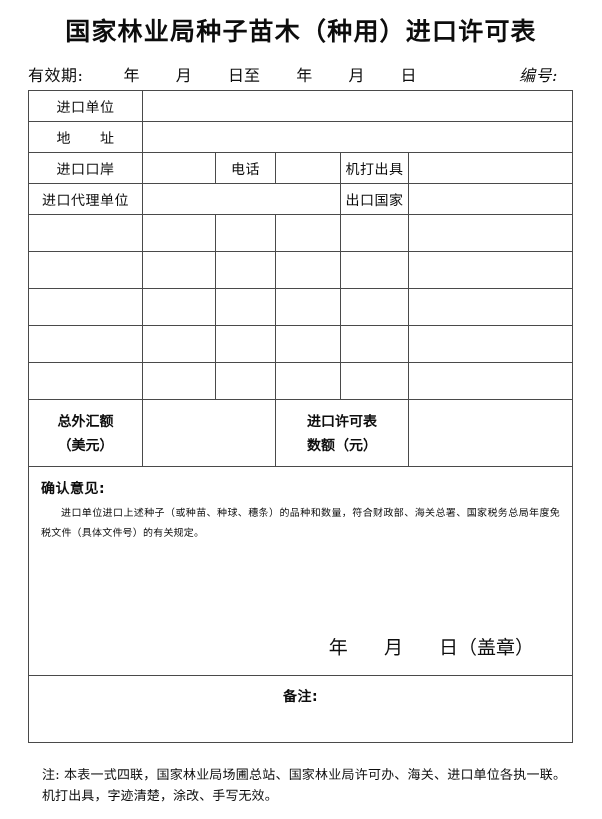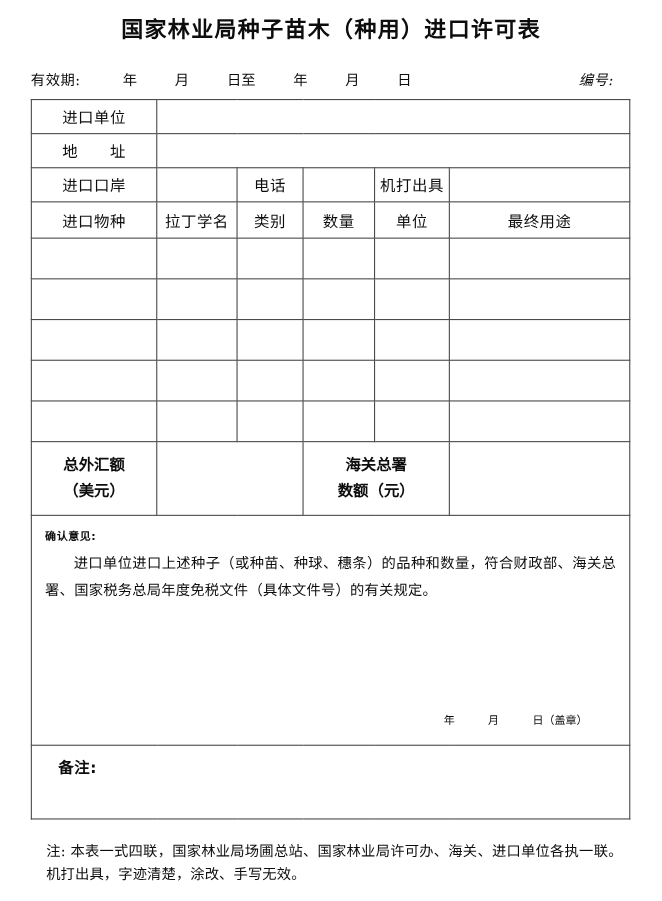--- a/index.html
+++ b/index.html
@@ -24,35 +24,35 @@
     height: 819px;
   }
 
   
   .doc-title {
     position: absolute;
     left: 0;
     top: 11px;
     width: 602px;
     text-align: center;
-    font-size: 20px;
+    font-size: 25px;
     font-weight: bold;
     letter-spacing: 1.2px;
     font-family: Liberation Sans, sans-serif;
     white-space: nowrap;
   }
 
   
   .validity-line {
     position: absolute;
     left: 28px;
     top: 62px;
     width: 544px;
     height: 22px;
-    font-size: 13px;
+    font-size: 16px;
     white-space: nowrap;
   }
   .validity-line .vl-label { letter-spacing: 0.5px; }
   .vl-gap-md { display: inline-block; width: 26px; }
   .vl-gap-lg { display: inline-block; width: 30px; }
   .vl-serial {
     position: absolute;
     right: 14px;
     top: 0;
     letter-spacing: 0.5px;
@@ -96,49 +96,49 @@
 
   
   td.confirm-cell {
     text-align: left;
     vertical-align: top;
     padding: 10px 12px 8px 12px;
     height: 190px;
   }
   .confirm-title {
     font-weight: bold;
-    font-size: 10px;
+    font-size: 14px;
     letter-spacing: 0.5px;
     font-family: "DejaVu Sans", "Liberation Sans", sans-serif;
     margin: 0 0 6px 0;
   }
   .confirm-body {
-    font-size: 13px;
+    font-size: 10px;
     line-height: 1.95;
     text-indent: 2em;
     margin: 0;
     text-align: justify;
     letter-spacing: 0.2px;
   }
   .sign-line {
     position: absolute;
     right: 26px;
     bottom: 8px;
-    font-size: 10px;
+    font-size: 19px;
     white-space: nowrap;
   }
   .sign-gap { display: inline-block; width: 24px; }
   .confirm-inner {
     position: relative;
     height: 100%;
   }
 
   
   td.remark-cell {
-    text-align: left;
+    text-align: center;
     vertical-align: top;
     padding: 9px 24px;
     height: 48px;
   }
   .remark-title {
     font-weight: bold;
     font-size: 14px;
     letter-spacing: 0.5px;
     font-family: "DejaVu Sans", "Liberation Sans", sans-serif;
   }
@@ -202,29 +202,27 @@
 
       <tr>
         <td class="lbl">进口口岸</td>
         <td></td>
         <td class="lbl">电话</td>
         <td></td>
         <td class="lbl">机打出具</td>
         <td></td>
       </tr>
 
-
-      <tr>
-        <td class="species-head lbl">进口物种</td>
-        <td class="species-head lbl">拉丁学名</td>
-        <td class="species-head lbl">类别</td>
-        <td class="species-head lbl">数量</td>
-        <td class="species-head lbl">单位</td>
-        <td class="species-head lbl">最终用途</td>
-      </tr>
+      <tr>
+        <td class="lbl">进口代理单位</td>
+        <td colspan="3"></td>
+        <td class="lbl">出口国家</td>
+        <td></td>
+      </tr>
+
 
       <tr>
         <td class="species-blank"></td>
         <td class="species-blank"></td>
         <td class="species-blank"></td>
         <td class="species-blank"></td>
         <td class="species-blank"></td>
         <td class="species-blank"></td>
       </tr>
       <tr>
@@ -260,21 +258,21 @@
         <td class="species-blank"></td>
       </tr>
 
       <tr>
         <td class="total-cell two-line">
           <div>总外汇额</div>
           <div>（美元）</div>
         </td>
         <td class="total-cell" colspan="2"></td>
         <td class="total-cell two-line" colspan="2">
-          <div>海关总署</div>
+          <div>进口许可表</div>
           <div>数额（元）</div>
         </td>
         <td class="total-cell"></td>
       </tr>
 
       <tr>
         <td class="confirm-cell" colspan="6">
           <div class="confirm-inner">
             <div class="confirm-title">确认意见:</div>
             <p class="confirm-body">进口单位进口上述种子（或种苗、种球、穗条）的品种和数量，符合财政部、海关总署、国家税务总局年度免税文件（具体文件号）的有关规定。</p>

